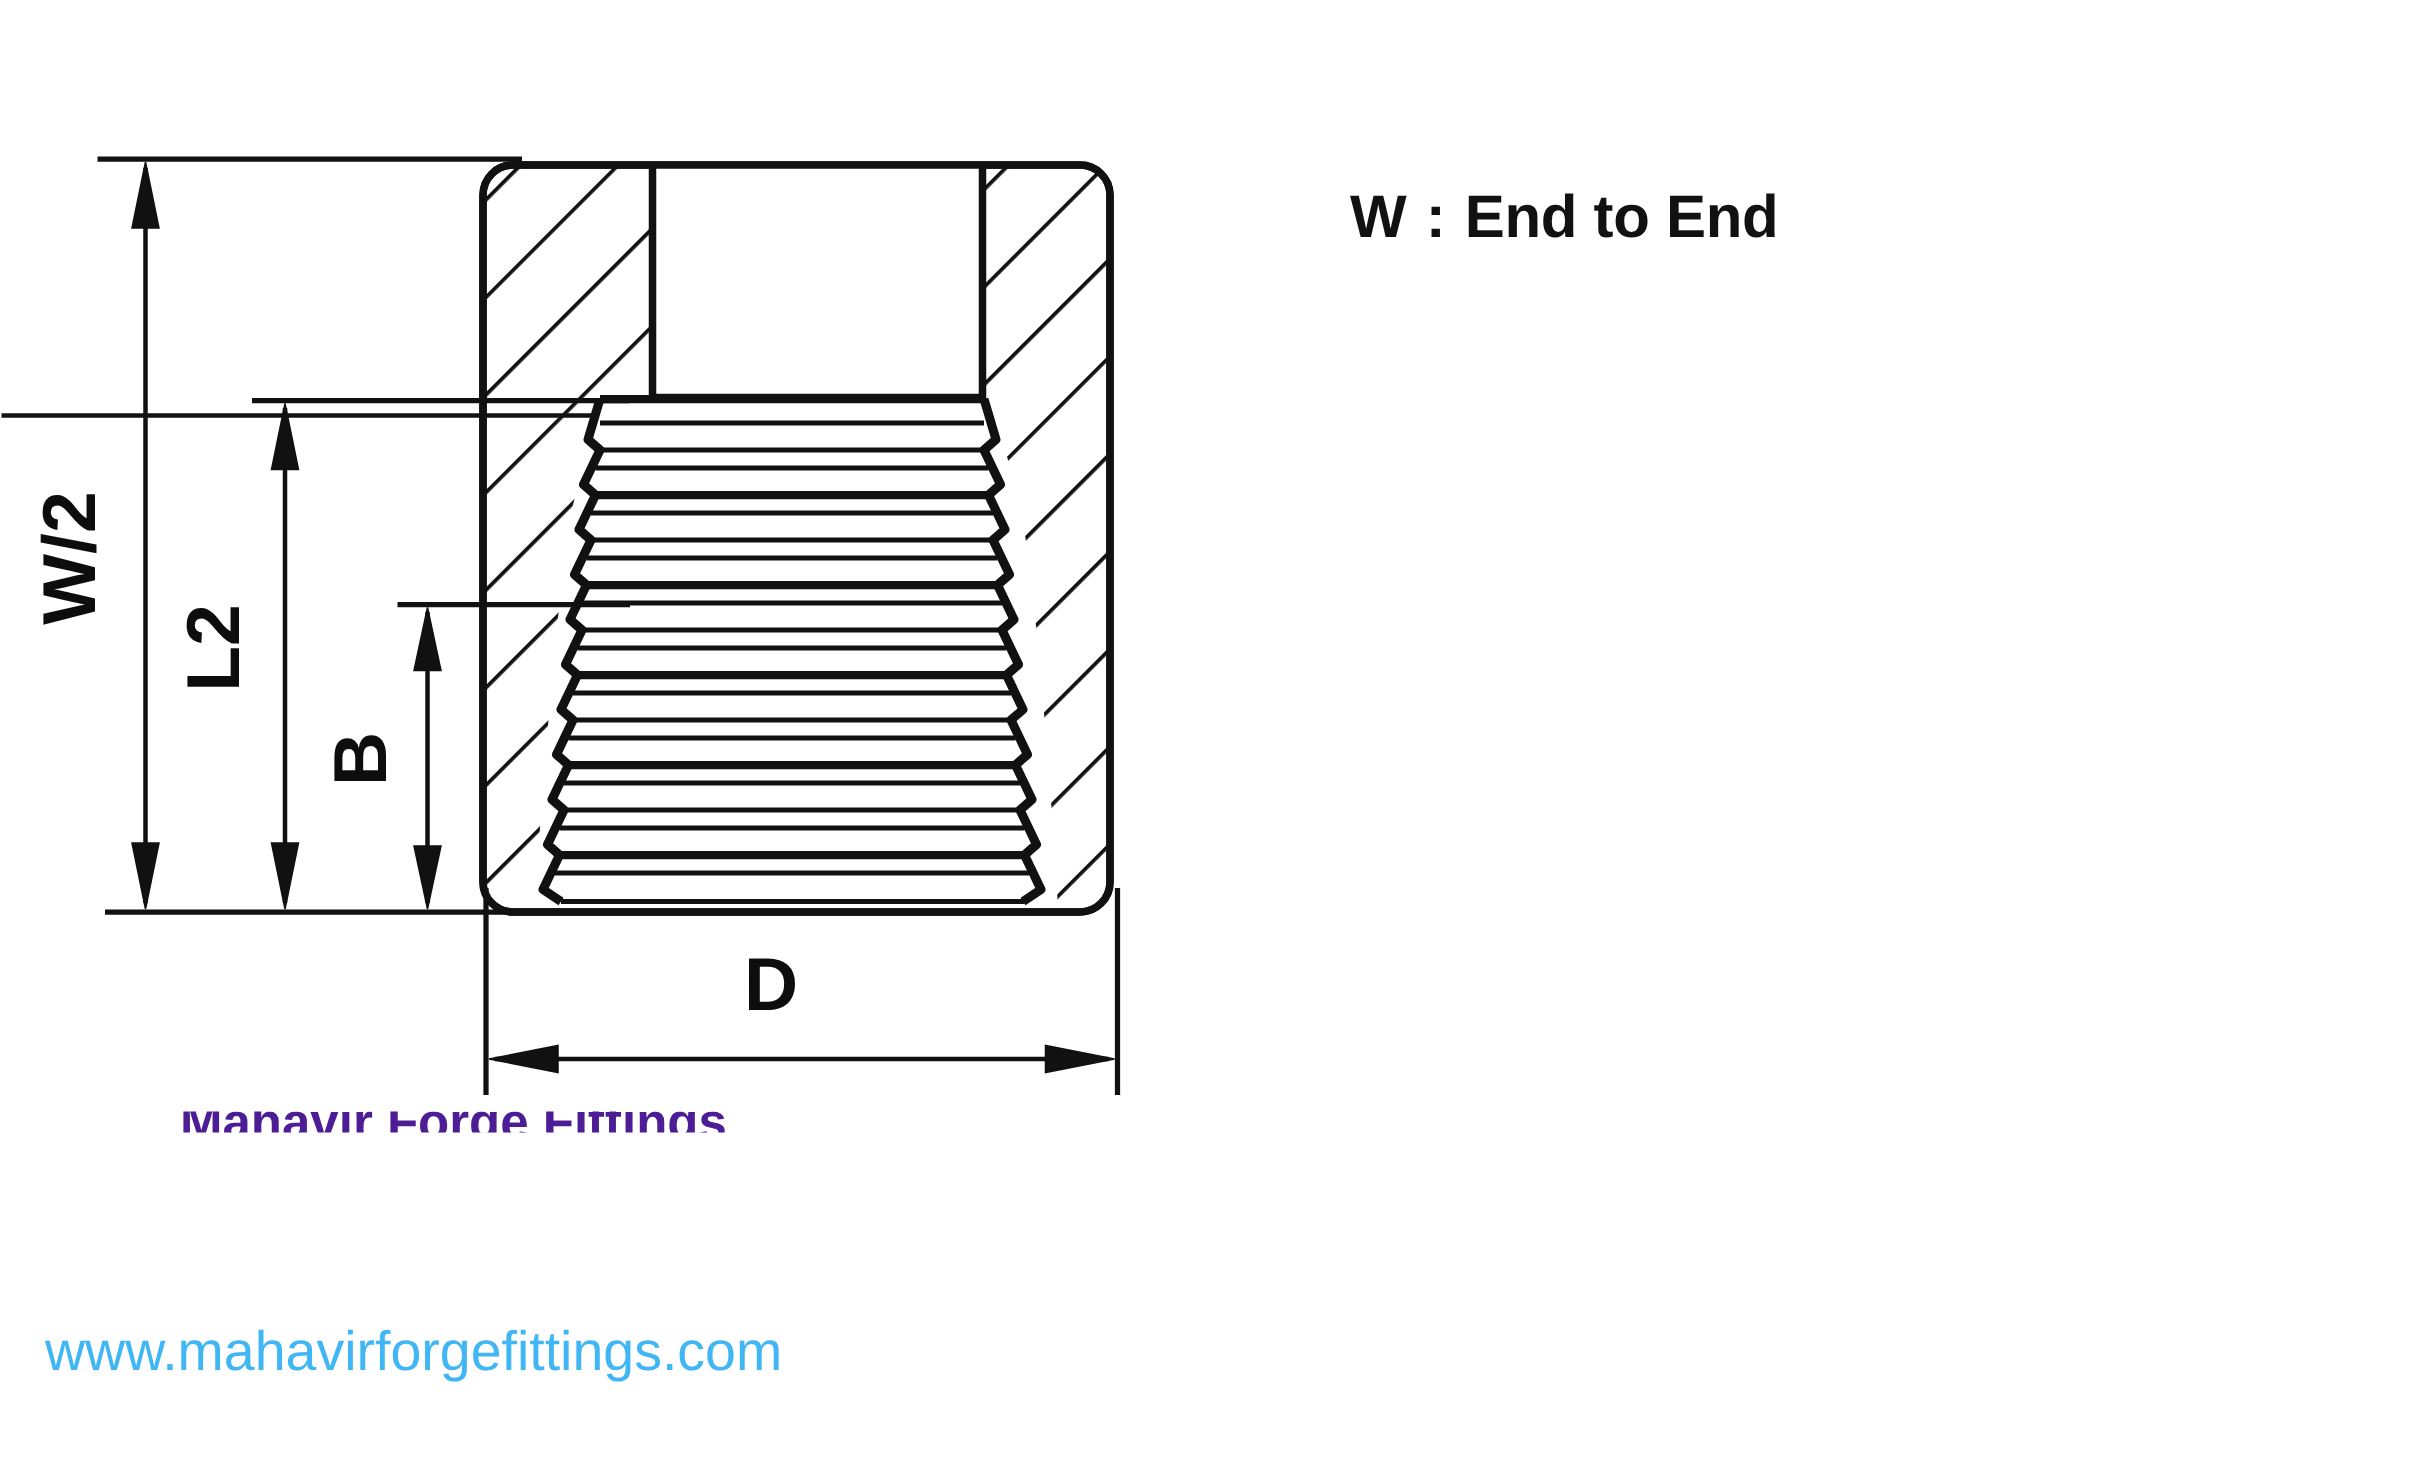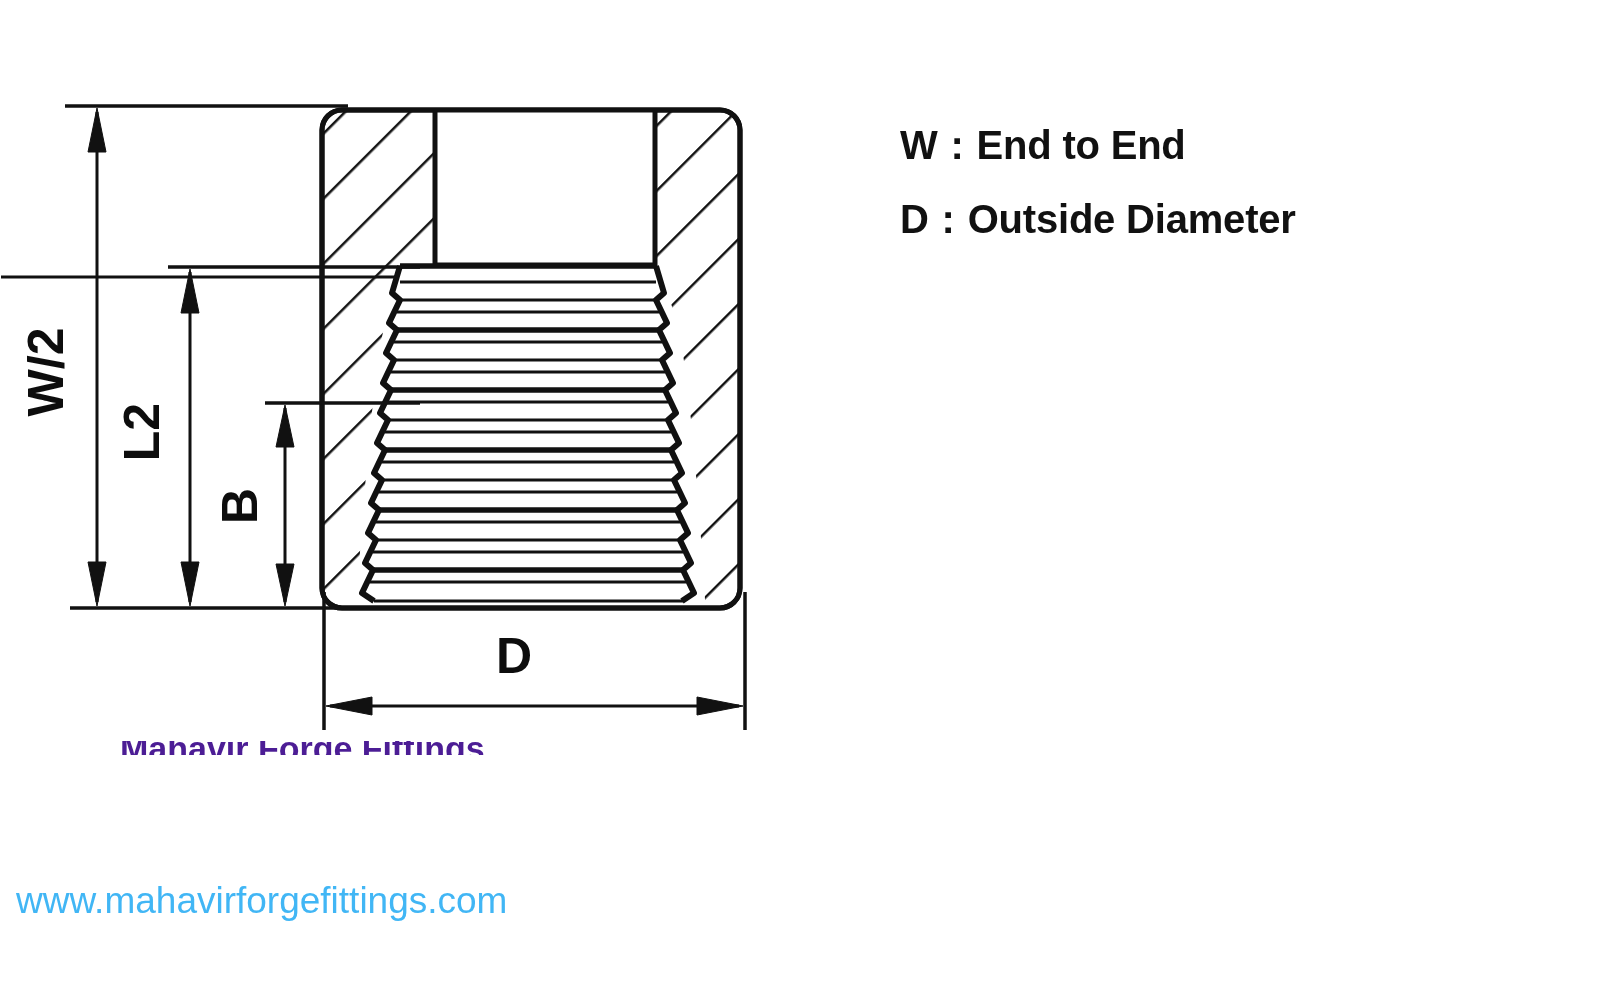--- a/index.html
+++ b/index.html
@@ -51,21 +51,21 @@
   }
   .legend-sep {
     display: inline;
     padding: 0 2px;
   }
   .legend-desc {
     display: inline;
   }
   .site-url {
     position: absolute;
-    left: 16px;
+    left: 30px;
     top: 880px;
     font-family: "Liberation Sans", sans-serif;
     font-size: 37px;
     font-weight: 400;
     color: #41b6f5;
     letter-spacing: 0px;
     white-space: nowrap;
   }
   .dim-label {
     position: absolute;
@@ -269,23 +269,18 @@
 
   <div class="legend-block">
 
     <div class="legend-row">
       <span class="legend-key">W</span>
       <span class="legend-sep">:</span>
       <span class="legend-desc">End to End</span>
     </div>
 
 
-    <div class="legend-row">
-      <span class="legend-key">D</span>
-      <span class="legend-sep">:</span>
-      <span class="legend-desc">Outside Diameter</span>
-    </div>
 
   </div>
 
   <div class="site-url">www.mahavirforgefittings.com</div>
 
 </div>
 
 </body></html>

